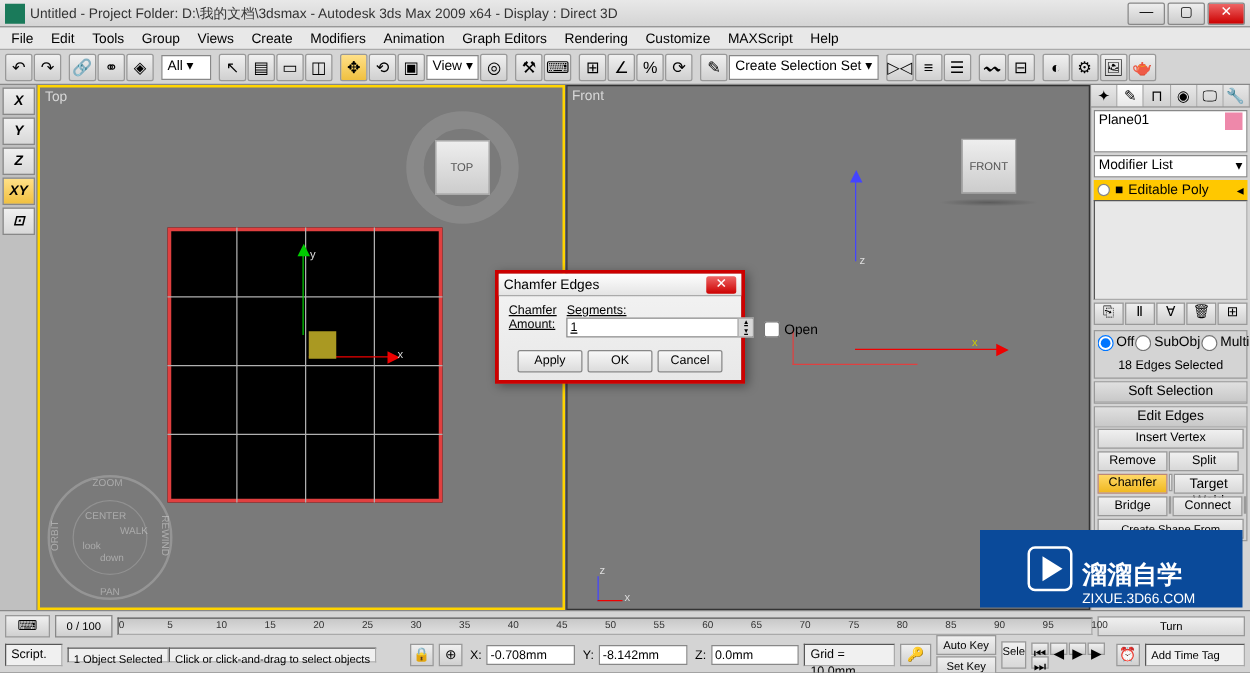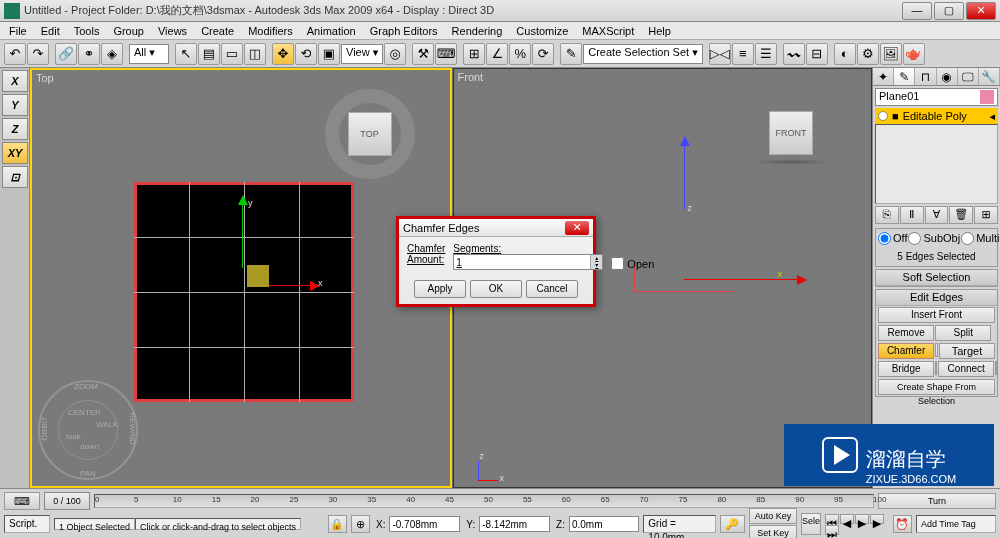--- a/index.html
+++ b/index.html
@@ -52,21 +52,21 @@
 .vp2-z { position: absolute; width: 1px; height: 70px; background: #44f; bottom: 0; left: 50px; }
 .vp2-z::before { content: ''; position: absolute; top: -8px; left: -4px; border: 5px solid transparent; border-bottom: 10px solid #44f; }
 .vp2-x { position: absolute; height: 1px; width: 120px; background: #e00; top: 70px; left: 50px; }
 .vp2-x::before { content: ''; position: absolute; right: -8px; top: -4px; border: 5px solid transparent; border-left: 10px solid #e00; }
 .vp2-sel { position: absolute; top: 55px; left: 0; width: 100px; height: 28px; border: 1px solid #e04040; border-top: none; border-right: none; }
 .vp2-mini { position: absolute; bottom: 6px; left: 24px; }
 
 .right-panel { width: 128px; background: #d4d4d4; border-left: 1px solid #888; display: flex; flex-direction: column; }
 .rp-tabs { height: 18px; display: flex; border-bottom: 1px solid #888; }
 .rp-tab { flex: 1; background: linear-gradient(#e8e8e8,#d0d0d0); border-right: 1px solid #aaa; display: flex; align-items: center; justify-content: center; cursor: pointer; font-size: 12px; }
-.rp-name { height: 18px; background: #fff; border: 1px solid #888; margin: 2px; padding: 1px 3px; }
+.rp-name { height: 34px; background: #fff; border: 1px solid #888; margin: 2px; padding: 1px 3px; }
 .rp-name-color { float: right; width: 14px; height: 14px; background: #e8a; }
 .rp-dropdown { height: 18px; background: #fff; border: 1px solid #888; margin: 0 2px 2px 2px; padding: 1px 3px; display: flex; }
 .rp-dropdown span:first-child { flex: 1; }
 .rp-mod { height: 16px; background: #ffc800; margin: 0 2px; padding: 1px 3px; display: flex; align-items: center; }
 .rp-mod .bulb { width: 10px; height: 10px; background: #fff; border-radius: 50%; border: 1px solid #888; margin-right: 4px; }
 .rp-mod-area { flex: 0 0 80px; background: #e8e8e8; margin: 0 2px 2px 2px; border: 1px inset #aaa; }
 .rp-mod-btns { height: 18px; display: flex; margin: 0 2px 4px 2px; gap: 1px; }
 .rp-mod-btns .mb { flex: 1; background: linear-gradient(#f0f0f0,#d0d0d0); border: 1px solid #999; text-align: center; line-height: 14px; }
 
 .rp-rollout { margin: 0 2px 2px 2px; border: 1px solid #999; }
@@ -104,21 +104,21 @@
 .status-row { height: 22px; display: flex; align-items: center; padding: 0 4px; gap: 4px; }
 .status-box { height: 18px; background: #f0f0f0; border: 1px inset #aaa; padding: 1px 4px; line-height: 14px; font-size: 10px; }
 .coord-box { width: 74px; height: 16px; background: #fff; border: 1px solid #888; padding: 0 2px; font-size: 10px; display: flex; align-items: center; }
 .coord-lbl { width: 12px; text-align: right; font-size: 10px; }
 .sb-btn { width: 20px; height: 18px; background: linear-gradient(#f0f0f0,#d0d0d0); border: 1px solid #999; text-align: center; line-height: 16px; cursor: pointer; font-size: 11px; }
 
 .watermark { position: absolute; bottom: 52px; right: 6px; width: 210px; height: 62px; background: #0a4a9a; color: #fff; display: flex; align-items: center; justify-content: center; gap: 8px; padding: 4px; }
 .watermark .play { width: 36px; height: 36px; border: 2px solid #fff; border-radius: 6px; display: flex; align-items: center; justify-content: center; }
 .watermark .play div { width: 0; height: 0; border-left: 16px solid #fff; border-top: 10px solid transparent; border-bottom: 10px solid transparent; margin-left: 4px; }
 .watermark .txt { display: flex; flex-direction: column; }
-.watermark .txt .cn { font-size: 20px; font-weight: normal; margin-top: 21px; }
+.watermark .txt .cn { font-size: 20px; font-weight: bold; margin-top: 21px; }
 .watermark .txt .url { font-size: 11px; }
 
 .chamfer-hl { position: absolute; border: 2px solid #c00; pointer-events: none; }
 </style>
 </head>
 <body>
 
 <div class="titlebar">
   <div class="icon"></div>
   <div class="title-text">Untitled    - Project Folder: D:\我的文档\3dsmax    - Autodesk 3ds Max  2009 x64       - Display : Direct 3D</div>
@@ -262,20 +262,24 @@
       <div class="rp-tab" style="background:linear-gradient(#fff,#e8e8e8)">✎</div>
       <div class="rp-tab">⊓</div>
       <div class="rp-tab">◉</div>
       <div class="rp-tab">🖵</div>
       <div class="rp-tab">🔧</div>
     </div>
     <div class="rp-name">
       <span>Plane01</span>
       <span class="rp-name-color"></span>
     </div>
+    <div class="rp-dropdown">
+      <span>Modifier List</span>
+        <span>▾</span>
+    </div>
     <div class="rp-mod">
       <span class="bulb"></span>
       <span style="margin-right:4px">■</span>
       <span>Editable Poly</span>
       <span style="margin-left:auto">◂</span>
     </div>
     <div class="rp-mod-area"></div>
     <div class="rp-mod-btns">
       <div class="mb">⎘</div>
       <div class="mb">Ⅱ</div>
@@ -292,30 +296,30 @@
           </label>
         <label class="rp-radio">
             <input type="radio" style=""> 
             <span>SubObj</span>
           </label>
         <label class="rp-radio">
             <input type="radio" style=""> 
             <span>Multi</span>
           </label>
       </div>
-      <div class="rp-info">5 Edges Selected</div>
+      <div class="rp-info">18 Edges Selected</div>
     </div>
 
     <div class="rp-rollout">
       <div class="rp-rollout-hdr">Soft Selection</div>
     </div>
     <div class="rp-rollout">
       <div class="rp-rollout-hdr">Edit Edges</div>
       <div class="rp-row">
-          <div class="rp-btn">Insert Front</div>
+          <div class="rp-btn">Insert Vertex</div>
         </div>
       <div class="rp-row">
         <div class="rp-btn half">Remove</div>
         <div class="rp-btn half">Split</div>
       </div>
       <div class="chamfer-hl" style="top:388px;right:66px;width:62px;height:18px"></div>
       <div class="rp-row">
         <div class="rp-btn half active">Chamfer</div>
           <div class="sq"></div>
         <div class="rp-btn half" style="font-size:11px">Target Weld</div>

